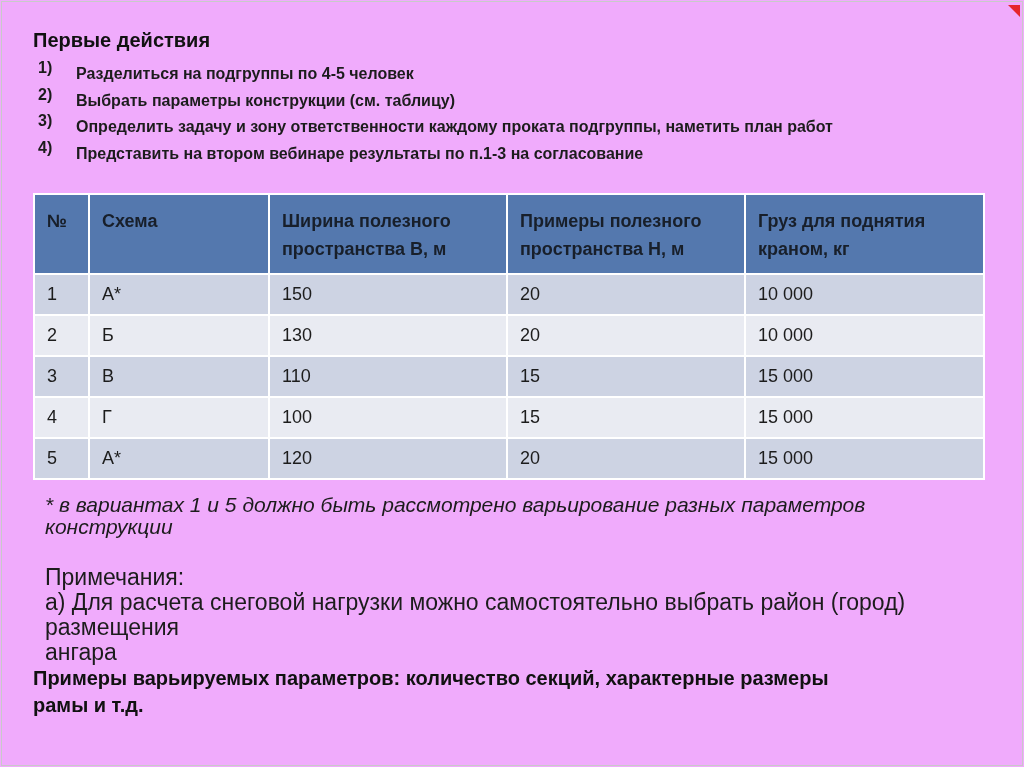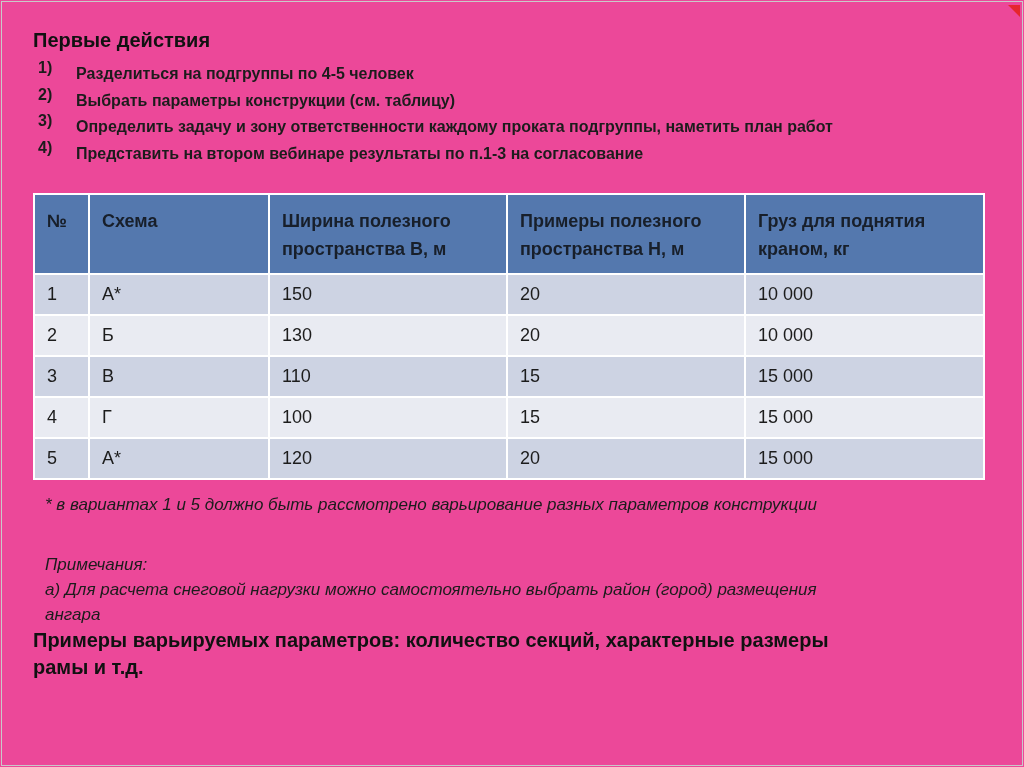--- a/index.html
+++ b/index.html
@@ -6,21 +6,21 @@
     margin: 0;
     padding: 0;
     background: #ffffff;
     font-family: "Liberation Sans", sans-serif;
     color: #1c1c1c;
   }
   .slide {
     position: relative;
     width: 1024px;
     height: 767px;
-    background: #ec4899;
+    background: #f0abfc;
     overflow: hidden;
   }
   .frame {
     position: absolute;
     inset: 1px;
     border: 1px solid #c9c9c9;
     pointer-events: none;
   }
   .corner-marker {
     position: absolute;
@@ -95,27 +95,26 @@
     height: 41px;
     vertical-align: middle;
     font-size: 18px;
     color: #1c1c1c;
   }
   table.spec tbody tr:nth-child(odd) td { background: var(--row-odd, #cdd3e3); }
   table.spec tbody tr:nth-child(even) td { background: var(--row-even, #e9ebf2); }
   .footnote {
     margin: 14px 0 0 12px;
     font-style: italic;
-    font-size: 17px;
+    font-size: 21px;
     line-height: 22px;
   }
   .notes {
-    margin: 36px 0 0 12px;
-    font-style: italic;
-    font-size: 17px;
+    margin: 27px 0 0 12px;
+    font-size: 23px;
   }
   .notes .note-line {
     line-height: 25px;
     min-height: 25px;
   }
   .summary {
     font-weight: bold;
     font-size: 20px;
     color: #111111;
   }

